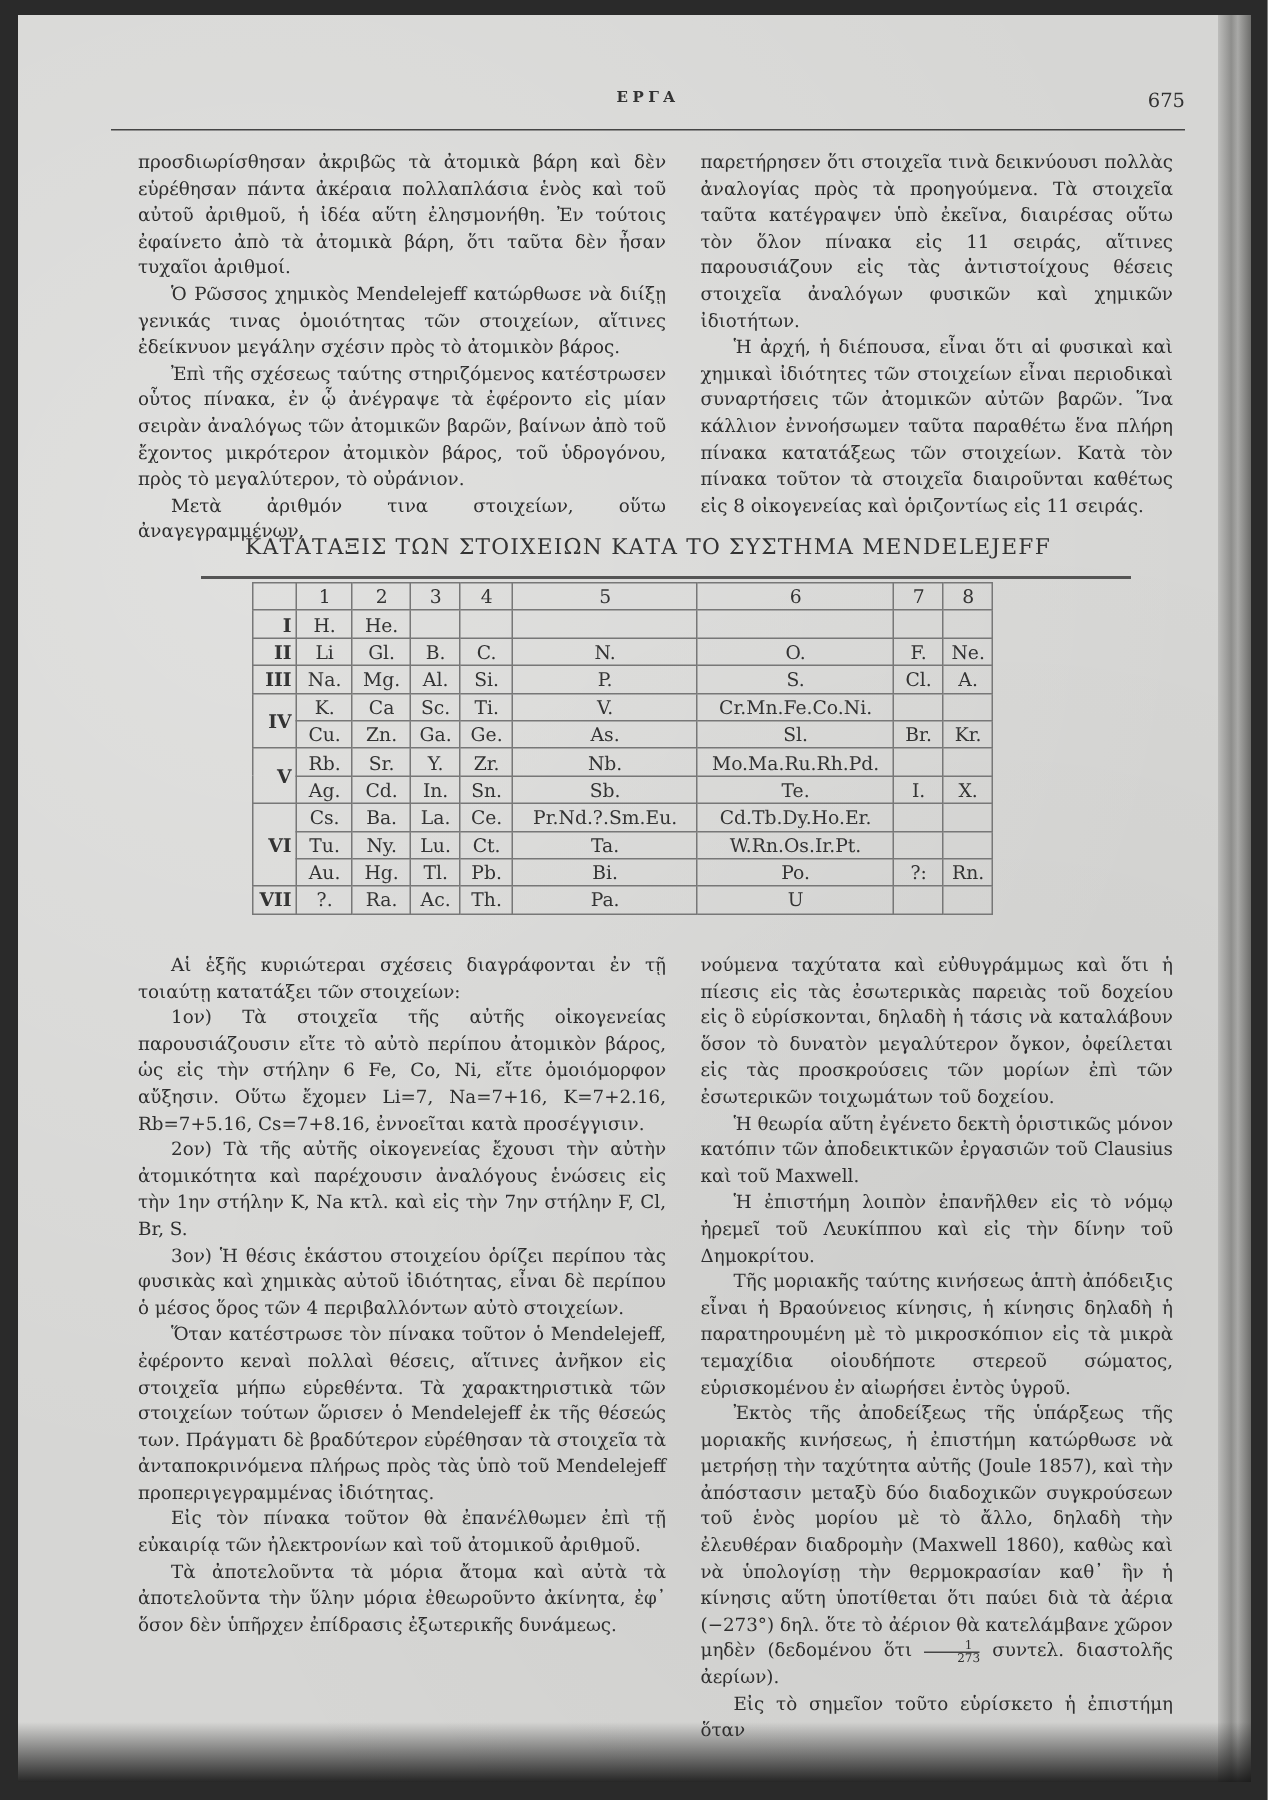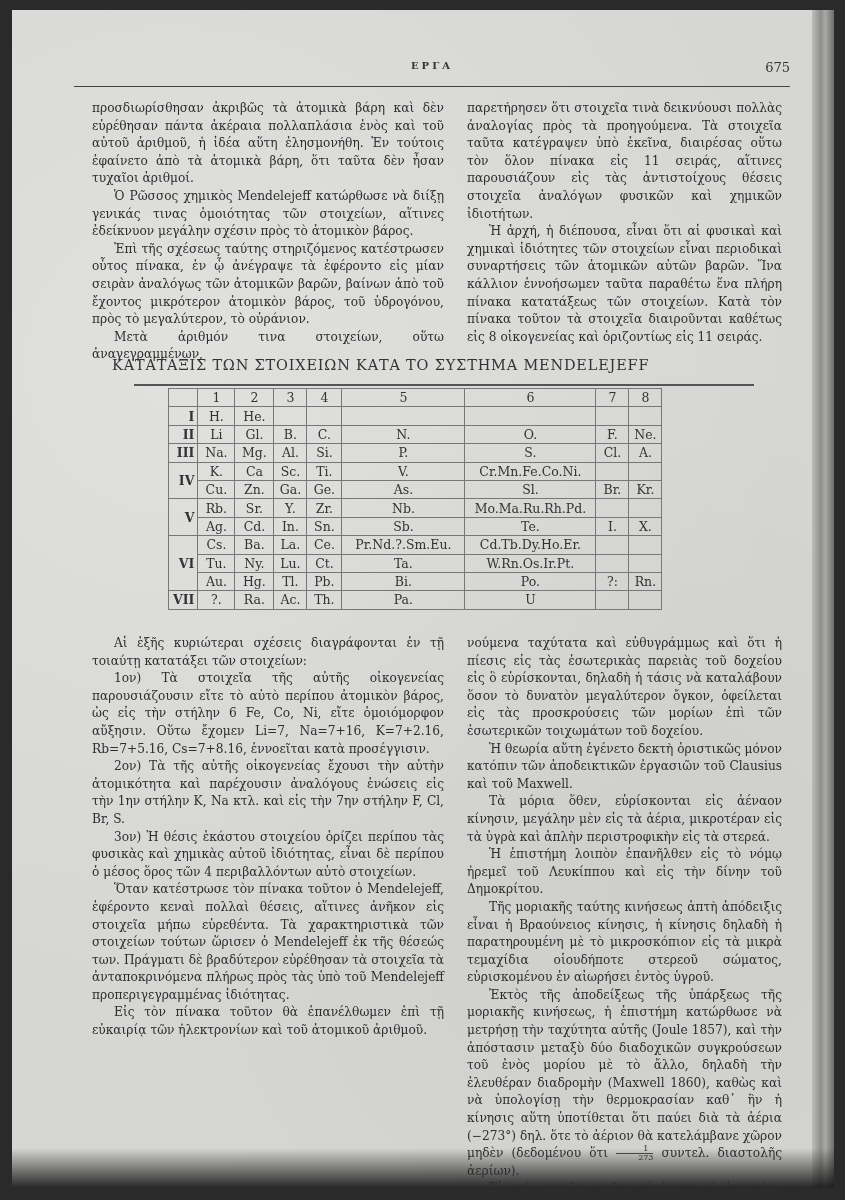--- a/index.html
+++ b/index.html
@@ -40,21 +40,21 @@
     position: absolute; font-size: 12.2px; line-height: 17.6px;
     text-align: justify; color: #2e2e2e;
   }
   .col p { margin: 0; }
   .col p.ind { text-indent: 22px; }
   .col-left-top  { left: 80px;  top: 90px;  width: 352px; }
   .col-right-top { left: 455px; top: 90px;  width: 315px; }
   .col-left-bot  { left: 80px;  top: 625px; width: 352px; }
   .col-right-bot { left: 455px; top: 625px; width: 315px; }
   .table-title {
-    position: absolute; left: 100px; top: 347px; width: 640px; 
+    position: absolute; left: 100px; top: 347px; width: 640px; text-align: center;
     font-size: 14.5px; letter-spacing: 0.8px; color: #333;
   }
   .table-rule {
     position: absolute; left: 122px; top: 374px; width: 620px; height: 0;
     border-top: 2px solid #555;
   }
   table.pt {
     position: absolute; left: 156px; top: 378px;
     border-collapse: collapse; font-size: 12.5px; color: #333;
   }
@@ -228,26 +228,26 @@
   </tbody>
     </table>
 
   <div class="col col-left-bot">
     <p class="ind">Αἱ ἑξῆς κυριώτεραι σχέσεις διαγράφονται ἐν τῇ τοιαύτῃ κατατάξει τῶν στοιχείων:</p>
     <p class="ind">1ον) Τὰ στοιχεῖα τῆς αὐτῆς οἰκογενείας παρουσιάζουσιν εἴτε τὸ αὐτὸ περίπου ἀτομικὸν βάρος, ὡς εἰς τὴν στήλην 6 Fe, Co, Ni, εἴτε ὁμοιόμορφον αὔξησιν. Οὕτω ἔχομεν Li=7, Na=7+16, K=7+2.16, Rb=7+5.16, Cs=7+8.16, ἐννοεῖται κατὰ προσέγγισιν.</p>
     <p class="ind">2ον) Τὰ τῆς αὐτῆς οἰκογενείας ἔχουσι τὴν αὐτὴν ἀτομικότητα καὶ παρέχουσιν ἀναλόγους ἑνώσεις εἰς τὴν 1ην στήλην K, Na κτλ. καὶ εἰς τὴν 7ην στήλην F, Cl, Br, S.</p>
     <p class="ind">3ον) Ἡ θέσις ἑκάστου στοιχείου ὁρίζει περίπου τὰς φυσικὰς καὶ χημικὰς αὐτοῦ ἰδιότητας, εἶναι δὲ περίπου ὁ μέσος ὅρος τῶν 4 περιβαλλόντων αὐτὸ στοιχείων.</p>
     <p class="ind">Ὅταν κατέστρωσε τὸν πίνακα τοῦτον ὁ Mendelejeff, ἐφέροντο κεναὶ πολλαὶ θέσεις, αἵτινες ἀνῆκον εἰς στοιχεῖα μήπω εὑρεθέντα. Τὰ χαρακτηριστικὰ τῶν στοιχείων τούτων ὥρισεν ὁ Mendelejeff ἐκ τῆς θέσεώς των. Πράγματι δὲ βραδύτερον εὑρέθησαν τὰ στοιχεῖα τὰ ἀνταποκρινόμενα πλήρως πρὸς τὰς ὑπὸ τοῦ Mendelejeff προπεριγεγραμμένας ἰδιότητας.</p>
     <p class="ind">Εἰς τὸν πίνακα τοῦτον θὰ ἐπανέλθωμεν ἐπὶ τῇ εὐκαιρίᾳ τῶν ἠλεκτρονίων καὶ τοῦ ἀτομικοῦ ἀριθμοῦ.</p>
+    <p class="ind">Τὰ ἀποτελοῦντα τὰ μόρια ἄτομα καὶ αὐτὰ τὰ ἀποτελοῦντα τὴν ὕλην μόρια ἐθεωροῦντο ἀκίνητα, ἐφ᾽ ὅσον δὲν ὑπῆρχεν ἐπίδρασις ἐξωτερικῆς δυνάμεως.</p>
   </div>
 
   <div class="col col-right-bot">
     <p>νούμενα ταχύτατα καὶ εὐθυγράμμως καὶ ὅτι ἡ πίεσις εἰς τὰς ἐσωτερικὰς παρειὰς τοῦ δοχείου εἰς ὃ εὑρίσκονται, δηλαδὴ ἡ τάσις νὰ καταλάβουν ὅσον τὸ δυνατὸν μεγαλύτερον ὄγκον, ὀφείλεται εἰς τὰς προσκρούσεις τῶν μορίων ἐπὶ τῶν ἐσωτερικῶν τοιχωμάτων τοῦ δοχείου.</p>
     <p class="ind">Ἡ θεωρία αὕτη ἐγένετο δεκτὴ ὁριστικῶς μόνον κατόπιν τῶν ἀποδεικτικῶν ἐργασιῶν τοῦ Clausius καὶ τοῦ Maxwell.</p>
-    <p class="ind">Τὰ μόρια ὅθεν, εὑρίσκονται εἰς ἀέναον κίνησιν, μεγάλην μὲν εἰς τὰ ἀέρια, μικροτέραν εἰς τὰ ὑγρὰ καὶ ἁπλὴν περιστροφικὴν εἰς τὰ στερεά.</p>
     <p class="ind">Ἡ ἐπιστήμη λοιπὸν ἐπανῆλθεν εἰς τὸ νόμῳ ἠρεμεῖ τοῦ Λευκίππου καὶ εἰς τὴν δίνην τοῦ Δημοκρίτου.</p>
     <p class="ind">Τῆς μοριακῆς ταύτης κινήσεως ἁπτὴ ἀπόδειξις εἶναι ἡ Βραούνειος κίνησις, ἡ κίνησις δηλαδὴ ἡ παρατηρουμένη μὲ τὸ μικροσκόπιον εἰς τὰ μικρὰ τεμαχίδια οἱουδήποτε στερεοῦ σώματος, εὑρισκομένου ἐν αἰωρήσει ἐντὸς ὑγροῦ.</p>
     <p class="ind">
       <span>Ἐκτὸς τῆς ἀποδείξεως τῆς ὑπάρξεως τῆς μοριακῆς κινήσεως, ἡ ἐπιστήμη κατώρθωσε νὰ μετρήσῃ τὴν ταχύτητα αὐτῆς (Joule 1857), καὶ τὴν ἀπόστασιν μεταξὺ δύο διαδοχικῶν συγκρούσεων τοῦ ἑνὸς μορίου μὲ τὸ ἄλλο, δηλαδὴ τὴν ἐλευθέραν διαδρομὴν (Maxwell 1860), καθὼς καὶ νὰ ὑπολογίσῃ τὴν θερμοκρασίαν καθ᾽ ἣν ἡ κίνησις αὕτη ὑποτίθεται ὅτι παύει διὰ τὰ ἀέρια (−273°) δηλ. ὅτε τὸ ἀέριον θὰ κατελάμβανε χῶρον μηδὲν (δεδομένου ὅτι</span>
       <span class="frac"><span class="num">1</span><span>273</span></span>
       <span>συντελ. διαστολῆς ἀερίων).</span>
     </p>
     <p class="ind">Εἰς τὸ σημεῖον τοῦτο εὑρίσκετο ἡ ἐπιστήμη ὅταν</p>
   </div>
 </div>

